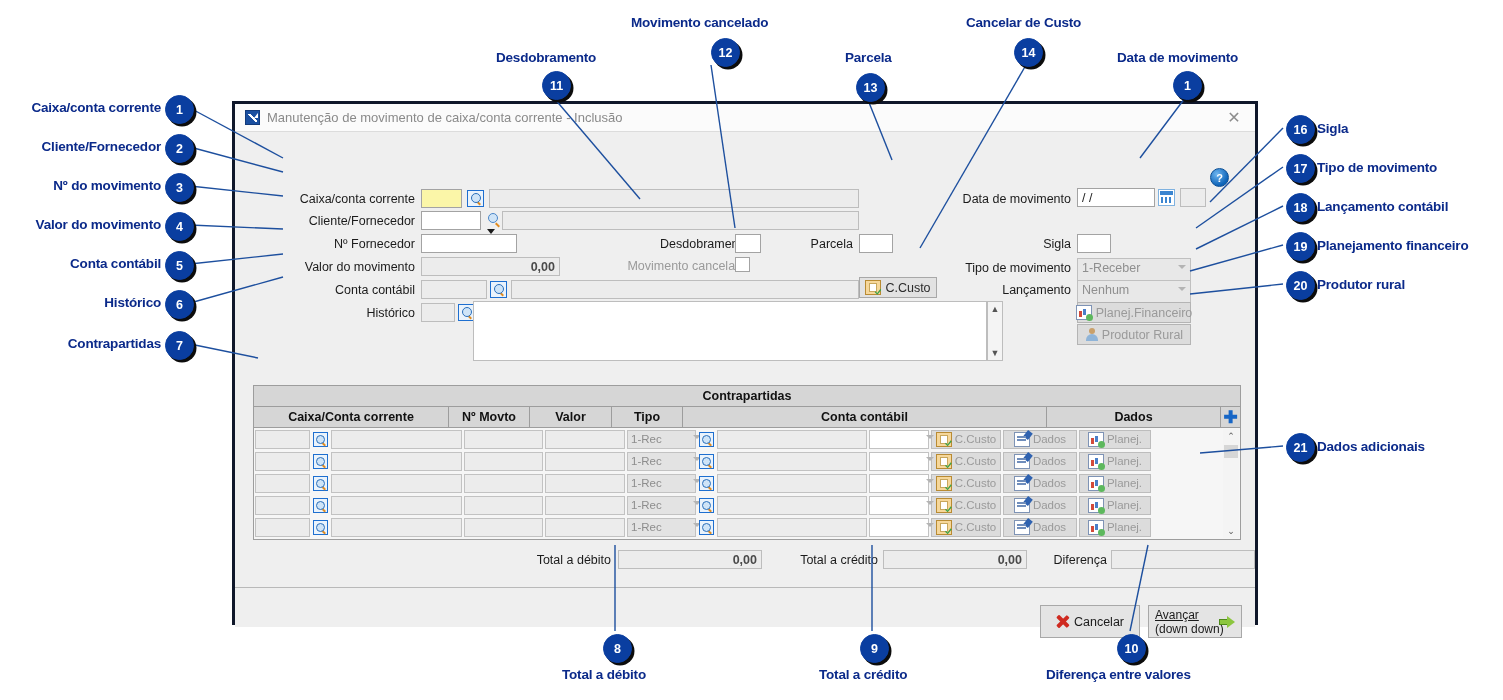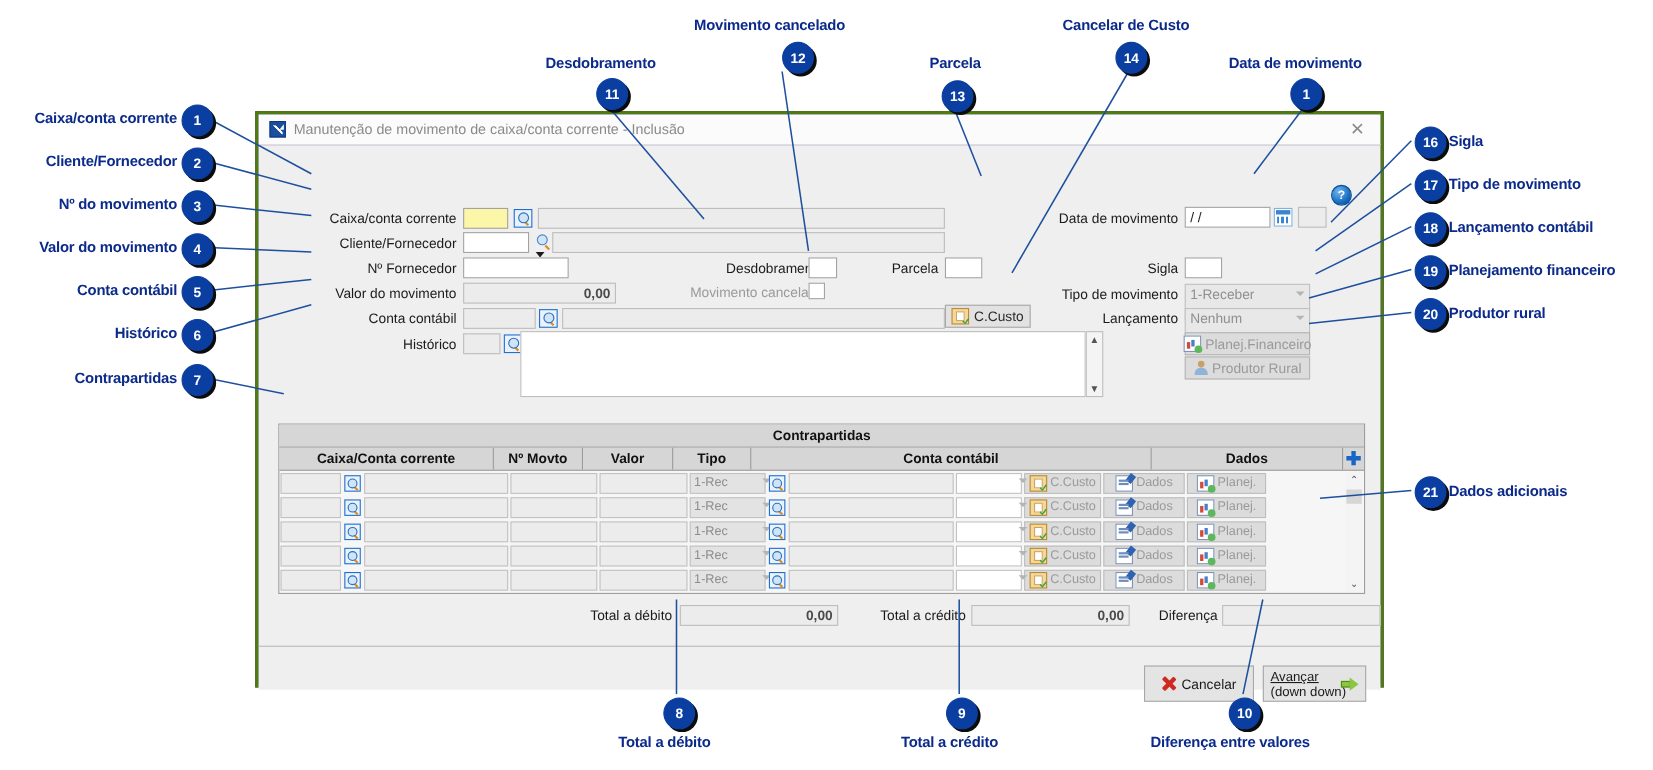--- a/index.html
+++ b/index.html
@@ -19,21 +19,21 @@
     position:absolute;width:27px;height:27px;border-radius:50%;
     background:#0a3ea0;color:#fff;font-size:12.5px;font-weight:bold;
     display:flex;align-items:center;justify-content:center;
     box-shadow:2.5px 2.5px 0 0 #0c0c0c;
     border:1px solid #0a3ea0;
   }
   #leaders{position:absolute;left:0;top:0;}
   
   #dialog{
     position:absolute;left:232px;top:101px;width:1026px;height:524px;
-    background:#4c1d95;border:3px solid #4d7c0f;box-sizing:border-box;z-index:10;
+    background:#15803d;border:3px solid #0f172a;box-sizing:border-box;z-index:10;
   }
   .titlebar{
     height:28px;background:#fbfbfb;border-bottom:1px solid #dcdcdc;
     display:flex;align-items:center;padding:0 6px;box-sizing:border-box;
   }
   .title-ico{
     width:15px;height:15px;margin:0 7px 0 4px;background:#1a4fa0;
     position:relative;border:1px solid #123a7a;box-sizing:border-box;flex:0 0 auto;
   }
   .title-ico:after{

